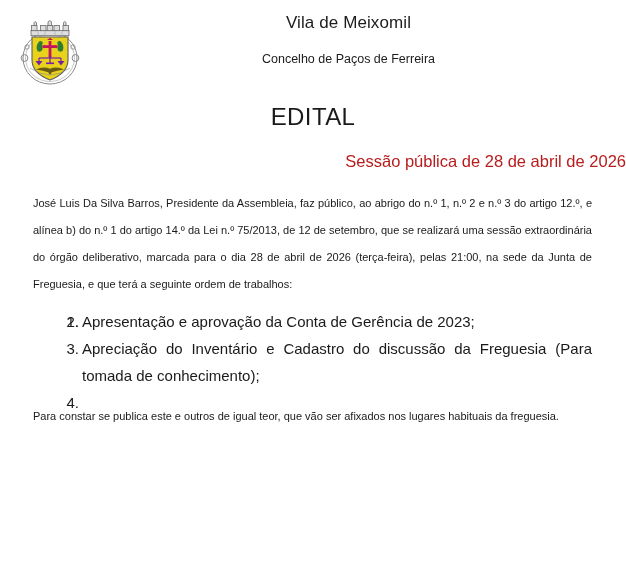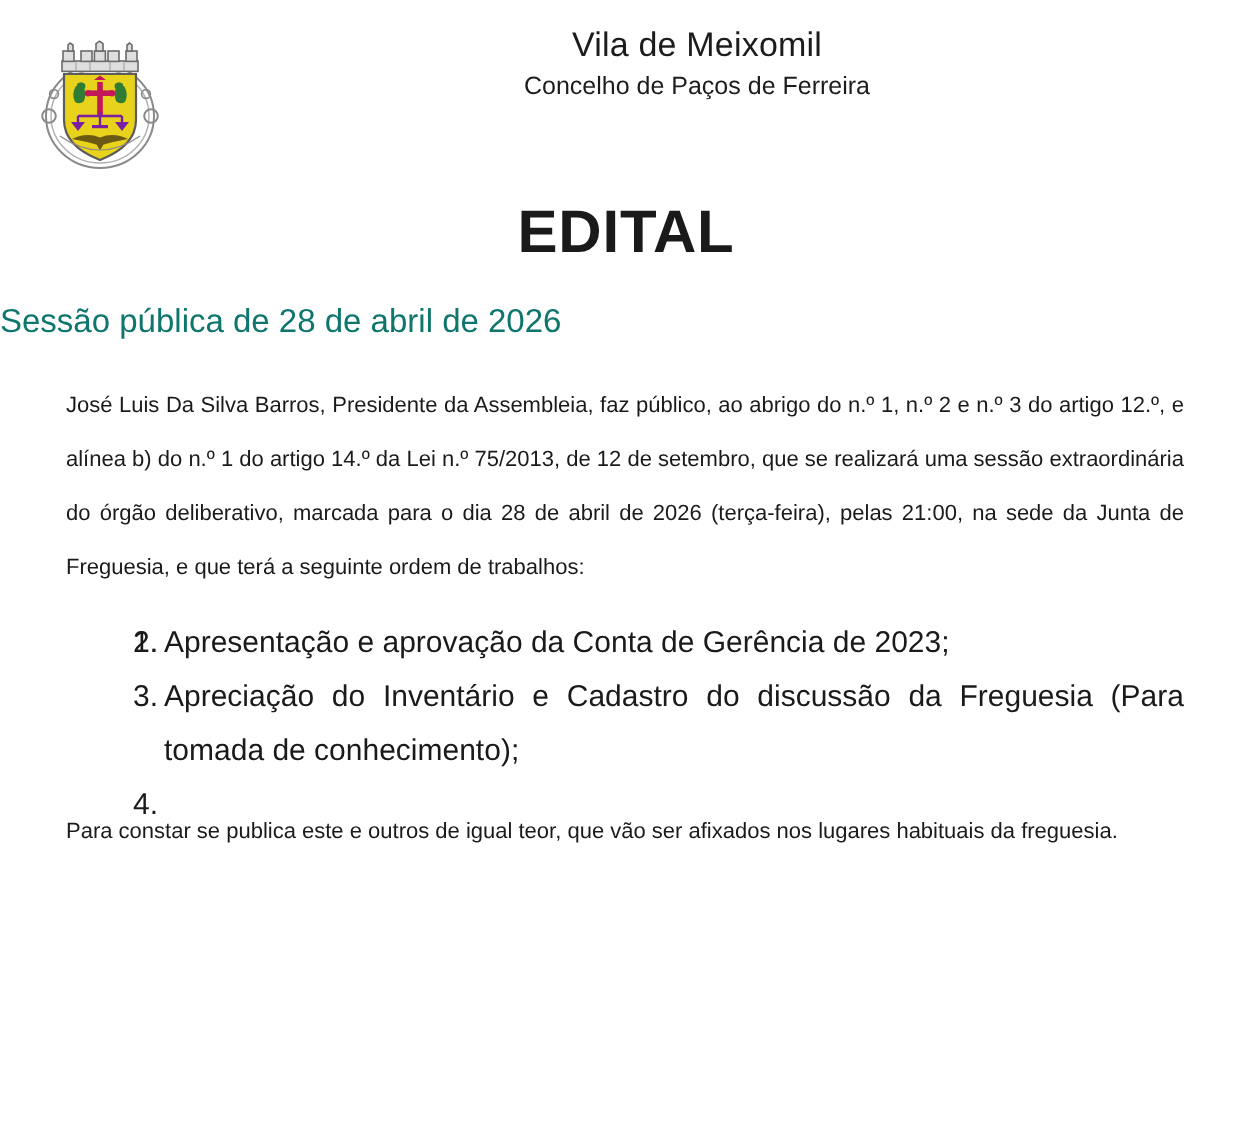--- a/index.html
+++ b/index.html
@@ -38,38 +38,37 @@
   .org-name {
     font-size: 17px;
     line-height: 22px;
     color: #1c1c1c;
     letter-spacing: 0.1px;
   }
   .org-sub {
     font-size: 12.5px;
     line-height: 18px;
     color: #1c1c1c;
-    margin-top: 0;
+    margin-top: 16px;
   }
 
   
   .doc-title {
     text-align: center;
-    font-size: 30px;
+    font-size: 24px;
     line-height: 34px;
     color: #1a1a1a;
     margin-top: 8px;
     letter-spacing: 0.4px;
-    font-weight: bold;
   }
   .doc-subtitle {
-    text-align: left;
+    text-align: right;
     font-size: 16.5px;
     line-height: 22px;
-    color: #0f766e;
+    color: #b91c1c;
     margin-top: 16px;
   }
 
   
   .body-area {
     margin: 0 34px 0 33px;
     margin-top: 18px;
   }
   .para {
     font-size: 11px;

